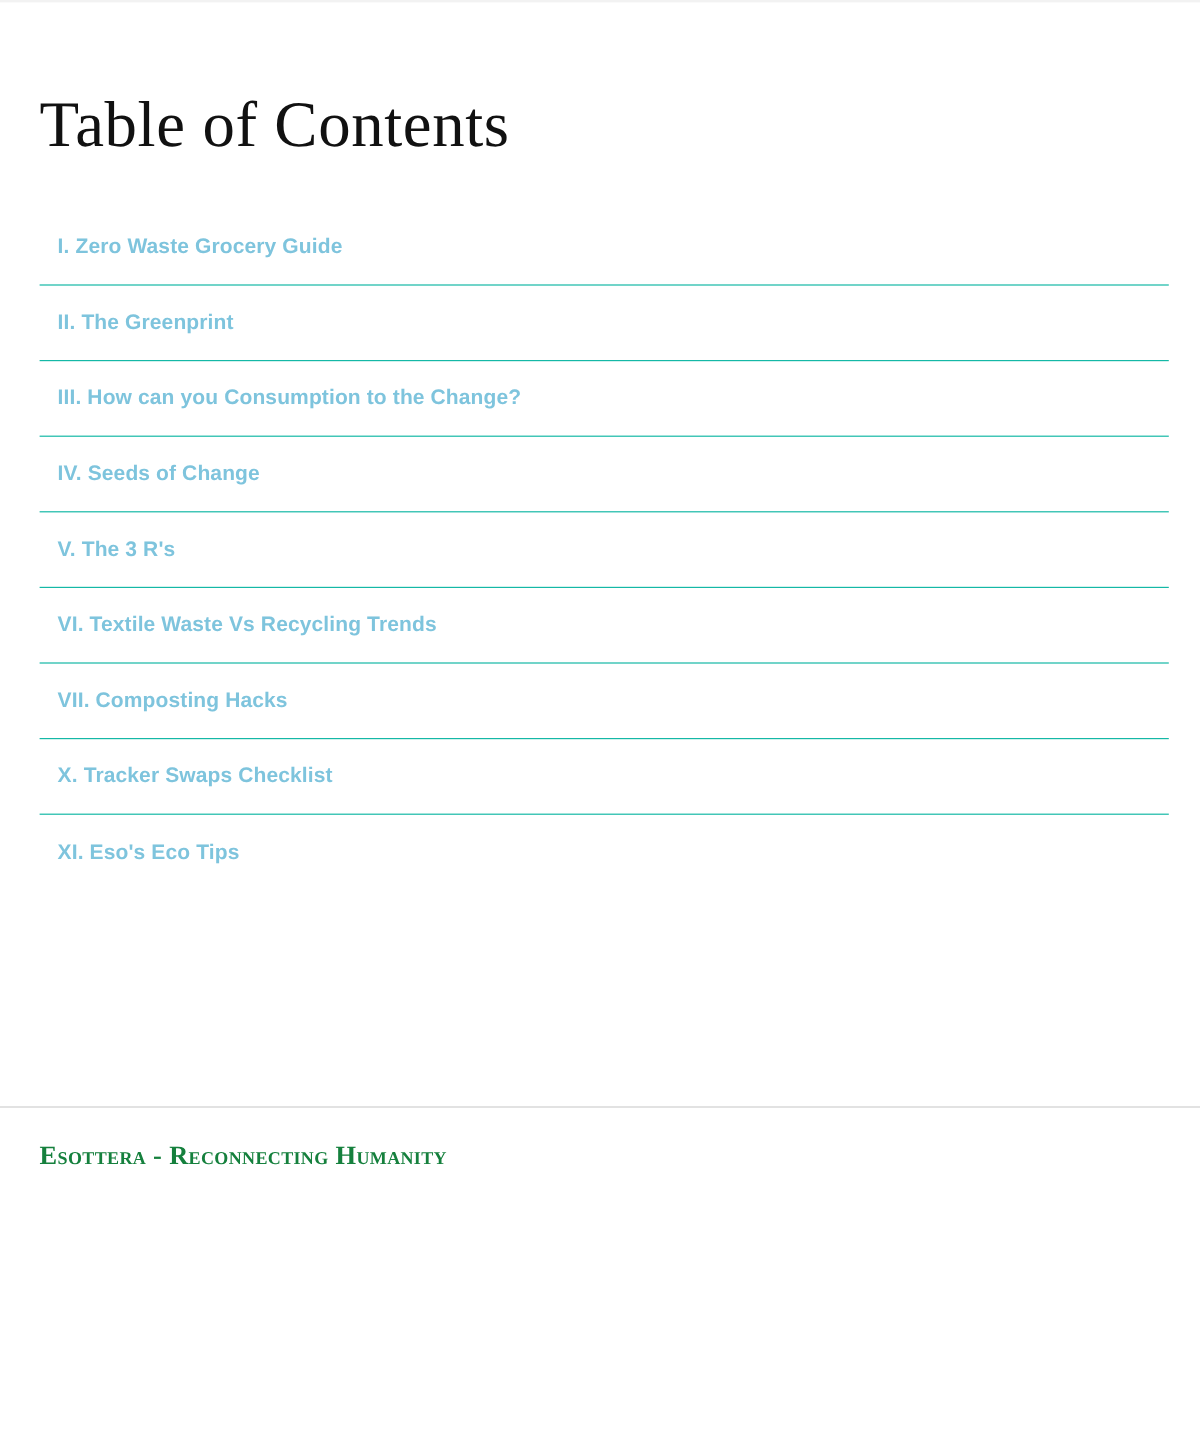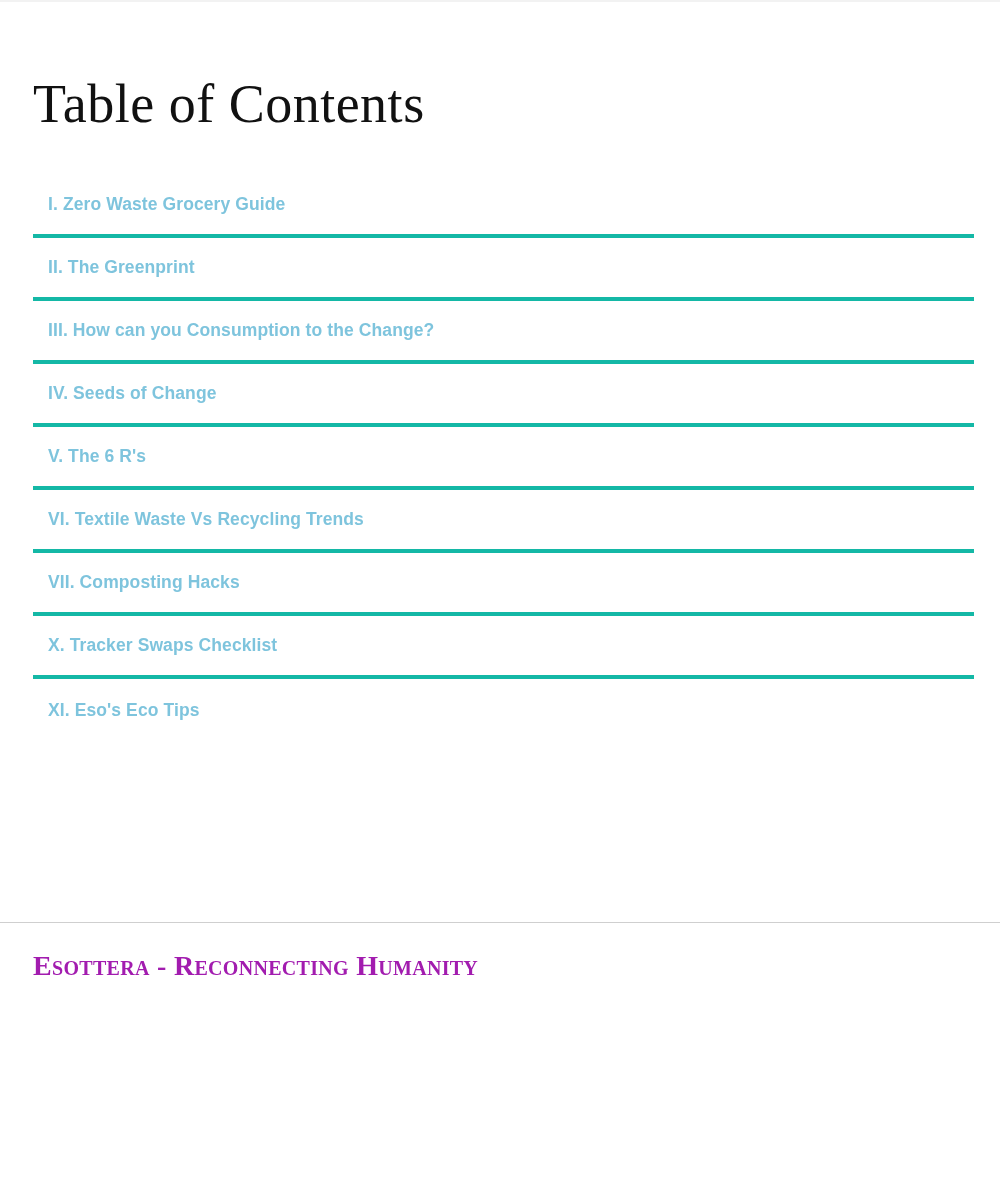--- a/index.html
+++ b/index.html
@@ -43,21 +43,21 @@
   }
   .toc {
     margin: 38px 33px 0 33px;
     width: 941px;
   }
   .toc-entry {
     position: relative;
     height: 63px;
     display: flex;
     align-items: center;
-    border-bottom: 4px solid #14b8a6;
+    border-bottom: 1px solid #14b8a6;
     box-sizing: border-box;
   }
   .toc-entry:last-child {
     border-bottom: none;
   }
   .toc-entry .entry-text {
     font-size: 17.5px;
     font-weight: 700;
     color: #7ec4dd;
     padding-left: 15px;
@@ -72,23 +72,23 @@
     height: 1px;
     background: #cfcfcf;
   }
   .footer {
     position: absolute;
     top: 950px;
     left: 33px;
     font-family: "Liberation Serif", serif;
     font-variant: small-caps;
     font-weight: 700;
-    font-size: 28px;
+    font-size: 22px;
     letter-spacing: 0.3px;
-    color: #a21caf;
+    color: #15803d;
   }
 </style>
 </head>
 <body>
 
 <div class="page">
 
   <div class="top-rule"></div>
 
   <h1 class="title">Table of Contents</h1>
@@ -100,21 +100,21 @@
       <div class="toc-entry">
         <span class="entry-text">II. The Greenprint</span>
       </div>
       <div class="toc-entry">
         <span class="entry-text">III. How can you Consumption to the Change?</span>
       </div>
       <div class="toc-entry">
         <span class="entry-text">IV. Seeds of Change</span>
       </div>
       <div class="toc-entry">
-        <span class="entry-text">V. The 6 R's</span>
+        <span class="entry-text">V. The 3 R's</span>
       </div>
       <div class="toc-entry">
         <span class="entry-text">VI. Textile Waste Vs Recycling Trends</span>
       </div>
       <div class="toc-entry">
         <span class="entry-text">VII. Composting Hacks</span>
       </div>
       <div class="toc-entry">
         <span class="entry-text">X. Tracker Swaps Checklist</span>
       </div>

